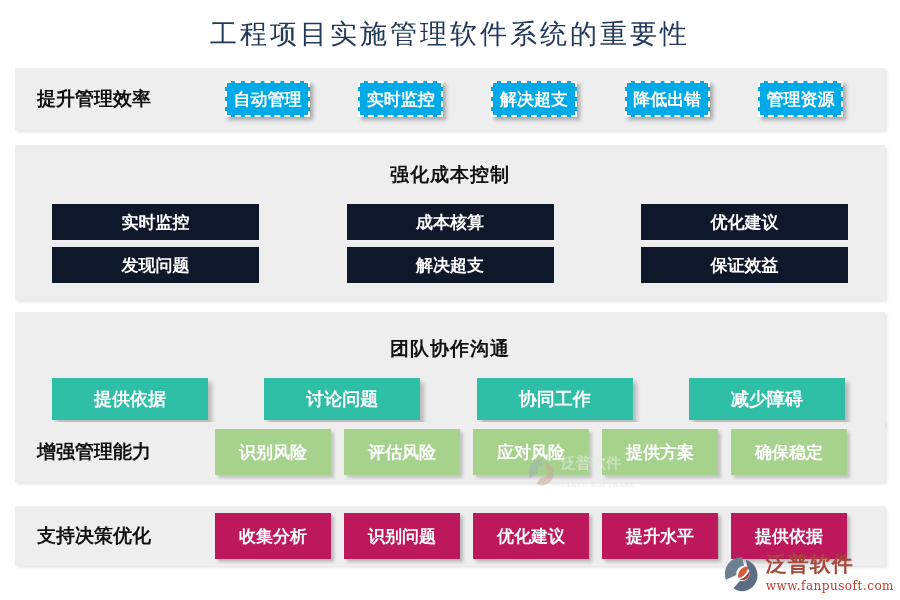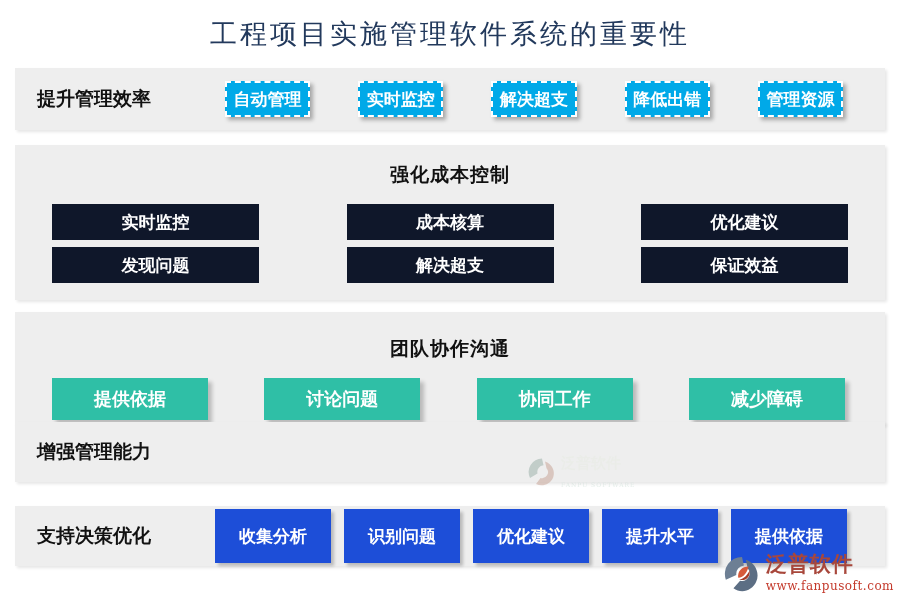--- a/index.html
+++ b/index.html
@@ -59,21 +59,21 @@
   
   .band-4{top:422px;height:60px;}
   .band-5{top:506px;height:60px;}
   .band-4 .band-label,.band-5 .band-label{flex:0 0 178px;}
   .band-4 .btn-strip,.band-5 .btn-strip{gap:13px;padding-right:38px;}
   .btn-lgreen{
     flex:1;height:46px;font-size:17px;background:#a6d28e;
     box-shadow:3px 3px 3px rgba(0,0,0,0.18);
   }
   .btn-green{
-    flex:1;height:54px;font-size:17px;background:#1d4ed8;
+    flex:1;height:46px;font-size:17px;background:#be185d;
     box-shadow:3px 3px 3px rgba(0,0,0,0.22);
   }
   
   .wm-center{
     position:absolute;left:527px;top:453px;display:flex;align-items:center;gap:4px;
     opacity:0.55;pointer-events:none;
   }
   .wm-center .wm-name{font-size:15px;font-weight:bold;color:#e8ece4;line-height:16px;}
   .wm-center .wm-sub{font-size:6px;color:#cfe0d8;letter-spacing:1px;}
   .wm-br{
@@ -116,20 +116,27 @@
   <div class="row-3">
     <div class="btn btn-teal">提供依据</div>
     <div class="btn btn-teal">讨论问题</div>
     <div class="btn btn-teal">协同工作</div>
     <div class="btn btn-teal">减少障碍</div>
   </div>
 </div>
 
 <div class="band band-4 band-flex">
   <div class="band-label">增强管理能力</div>
+  <div class="btn-strip">
+    <div class="btn btn-lgreen">识别风险</div>
+    <div class="btn btn-lgreen">评估风险</div>
+    <div class="btn btn-lgreen">应对风险</div>
+    <div class="btn btn-lgreen">提供方案</div>
+    <div class="btn btn-lgreen">确保稳定</div>
+  </div>
 </div>
 
 <div class="band band-5 band-flex">
   <div class="band-label">支持决策优化</div>
   <div class="btn-strip">
     <div class="btn btn-green">收集分析</div>
     <div class="btn btn-green">识别问题</div>
     <div class="btn btn-green">优化建议</div>
     <div class="btn btn-green">提升水平</div>
     <div class="btn btn-green">提供依据</div>

